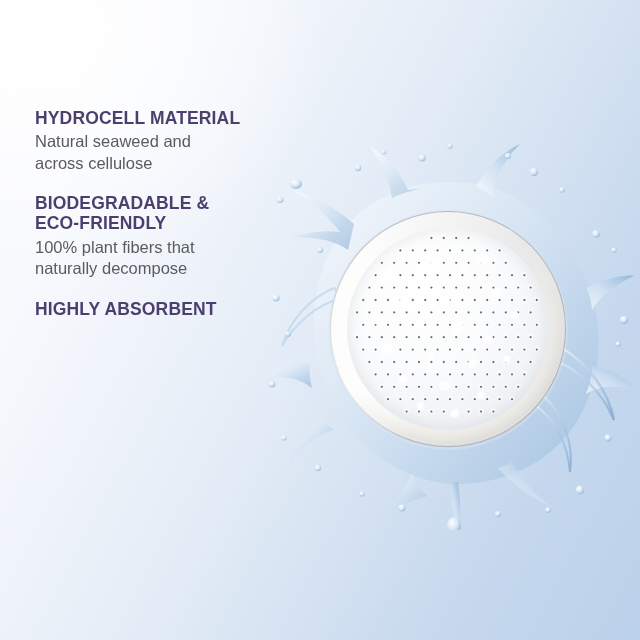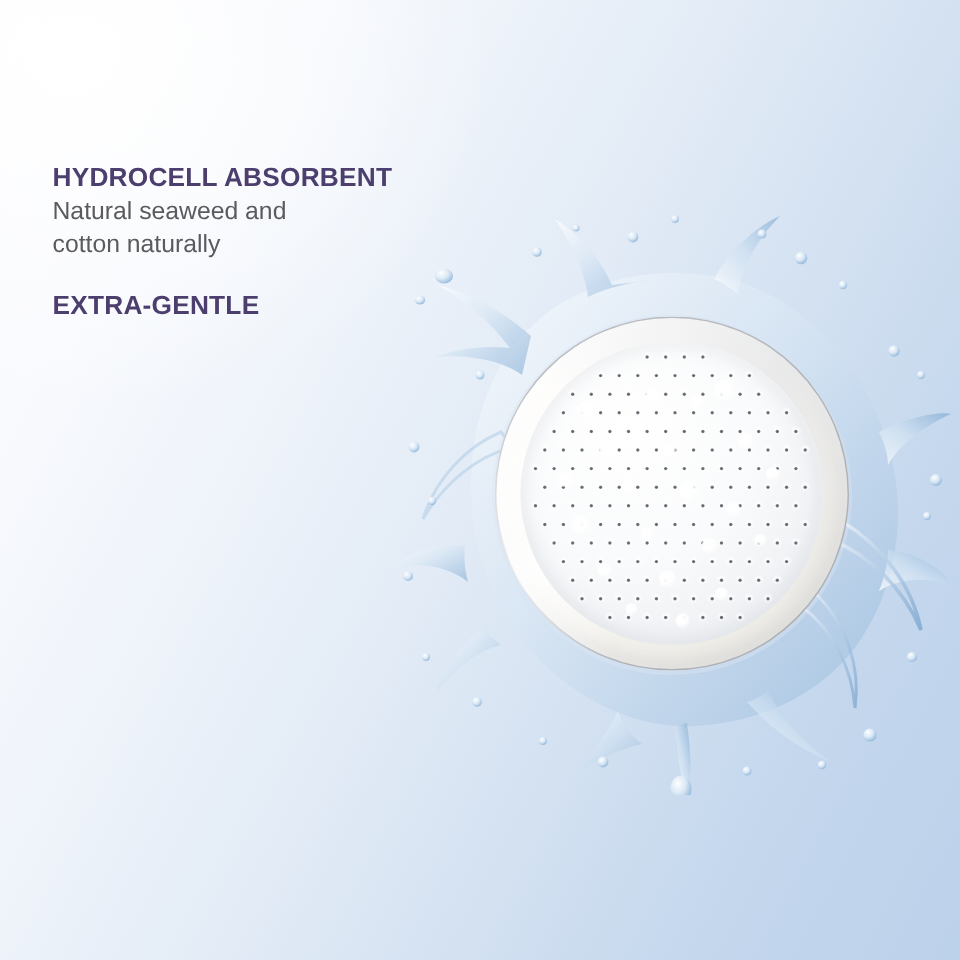--- a/index.html
+++ b/index.html
@@ -667,27 +667,33 @@
             <circle cx="108" cy="186" r="4.6" fill="url(#bead)"></circle>
           </g>
         </svg>
       </div>
     </div>
   </div>
 
   <div class="features">
 
     <div class="feature">
-      <p class="f-title">HYDROCELL ABSORBENT</p>
+      <p class="f-title">HYDROCELL MATERIAL</p>
       <p class="f-body">Natural seaweed and
-cotton naturally</p>
+across cellulose</p>
     </div>
 
+    <div class="feature">
+      <p class="f-title">BIODEGRADABLE &amp;
+ECO-FRIENDLY</p>
+      <p class="f-body">100% plant fibers that
+naturally decompose</p>
+    </div>
+
+    <div class="feature">
+      <p class="f-title">HIGHLY ABSORBENT</p>
+    </div>
 
     <div class="feature">
     </div>
 
-    <div class="feature">
-      <p class="f-title">EXTRA-GENTLE</p>
-    </div>
-
   </div>
 </div>
 
 </body></html>

